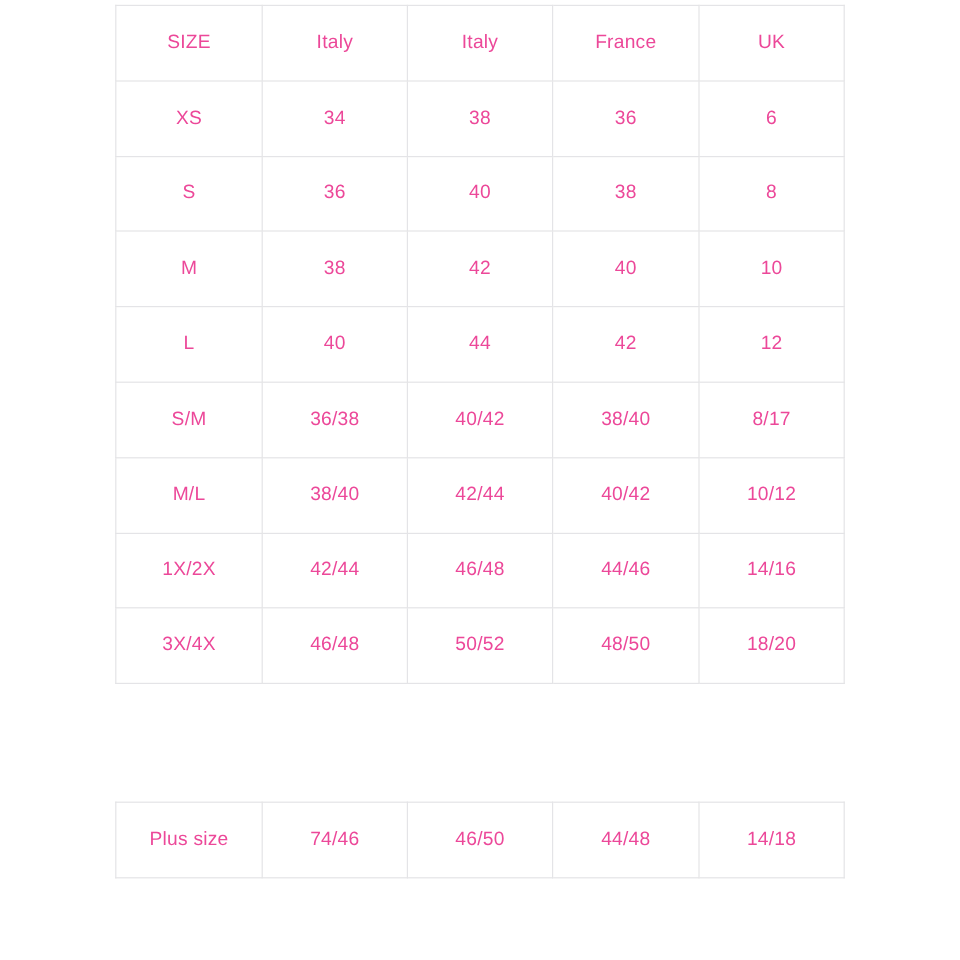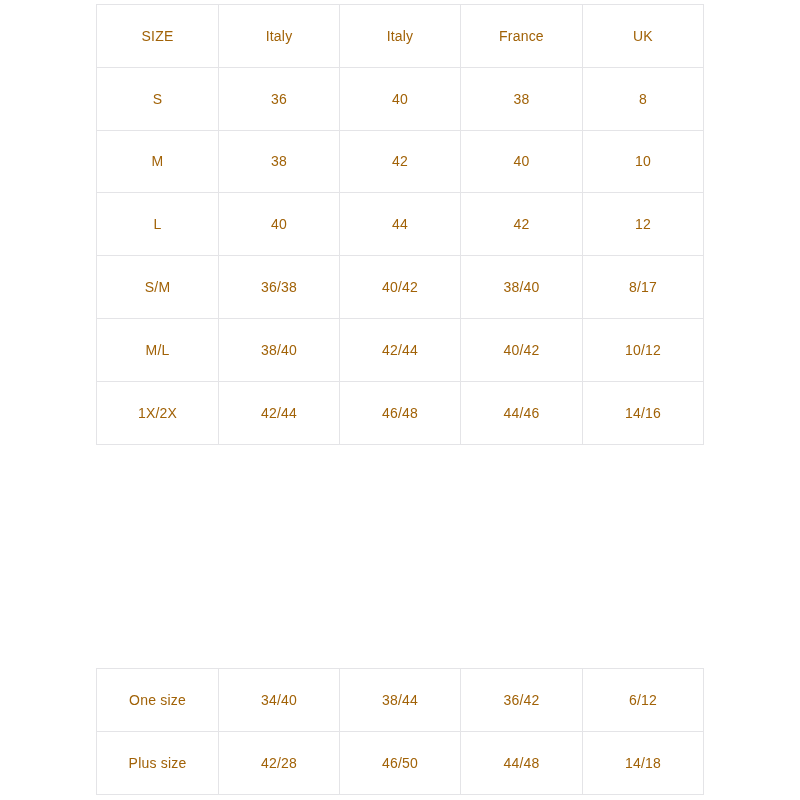--- a/index.html
+++ b/index.html
@@ -33,22 +33,22 @@
     width: 608px;
     table-layout: fixed;
   }
   table.size-table td,
   table.size-table th {
     border: 1px solid #e4e4e7;
     text-align: center;
     vertical-align: middle;
     padding: 0;
     font-weight: 400;
-    font-size: 14px;
-    color: #a16207;
+    font-size: 16px;
+    color: #ec4899;
     letter-spacing: 0.2px;
   }
   
   table.size-table col.c0 { width: 117px; }
   table.size-table col.c1 { width: 116px; }
   table.size-table col.c2 { width: 116px; }
   table.size-table col.c3 { width: 117px; }
   table.size-table col.c4 { width: 116px; }
 
   table.primary-table tr { height: 62.8px; }
@@ -90,20 +90,27 @@
         <tr>
           <th class="hdr-cell">SIZE</th>
           <th class="hdr-cell">Italy</th>
           <th class="hdr-cell">Italy</th>
           <th class="hdr-cell">France</th>
           <th class="hdr-cell">UK</th>
         </tr>
       </thead>
       <tbody>
         <tr>
+          <td class="row-label">XS</td>
+          <td class="val-cell">34</td>
+          <td class="val-cell">38</td>
+          <td class="val-cell">36</td>
+          <td class="val-cell">6</td>
+        </tr>
+        <tr>
           <td class="row-label">S</td>
           <td class="val-cell">36</td>
           <td class="val-cell">40</td>
           <td class="val-cell">38</td>
           <td class="val-cell">8</td>
         </tr>
         <tr>
           <td class="row-label">M</td>
           <td class="val-cell">38</td>
           <td class="val-cell">42</td>
@@ -131,44 +138,44 @@
           <td class="val-cell">40/42</td>
           <td class="val-cell">10/12</td>
         </tr>
         <tr>
           <td class="row-label">1X/2X</td>
           <td class="val-cell">42/44</td>
           <td class="val-cell">46/48</td>
           <td class="val-cell">44/46</td>
           <td class="val-cell">14/16</td>
         </tr>
+        <tr>
+          <td class="row-label">3X/4X</td>
+          <td class="val-cell">46/48</td>
+          <td class="val-cell">50/52</td>
+          <td class="val-cell">48/50</td>
+          <td class="val-cell">18/20</td>
+        </tr>
       </tbody>
     </table>
   </div>
 
   <div class="table-wrap secondary">
     <table class="size-table secondary-table">
       <colgroup>
         <col class="c0">
           <col class="c1">
           <col class="c2">
           <col class="c3">
           <col class="c4">
       </colgroup>
       <tbody>
         <tr>
-          <td class="row-label">One size</td>
-          <td class="val-cell">34/40</td>
-          <td class="val-cell">38/44</td>
-          <td class="val-cell">36/42</td>
-          <td class="val-cell">6/12</td>
-        </tr>
-        <tr>
           <td class="row-label">Plus size</td>
-          <td class="val-cell">42/28</td>
+          <td class="val-cell">74/46</td>
           <td class="val-cell">46/50</td>
           <td class="val-cell">44/48</td>
           <td class="val-cell">14/18</td>
         </tr>
       </tbody>
     </table>
   </div>
 
 </div>
 

